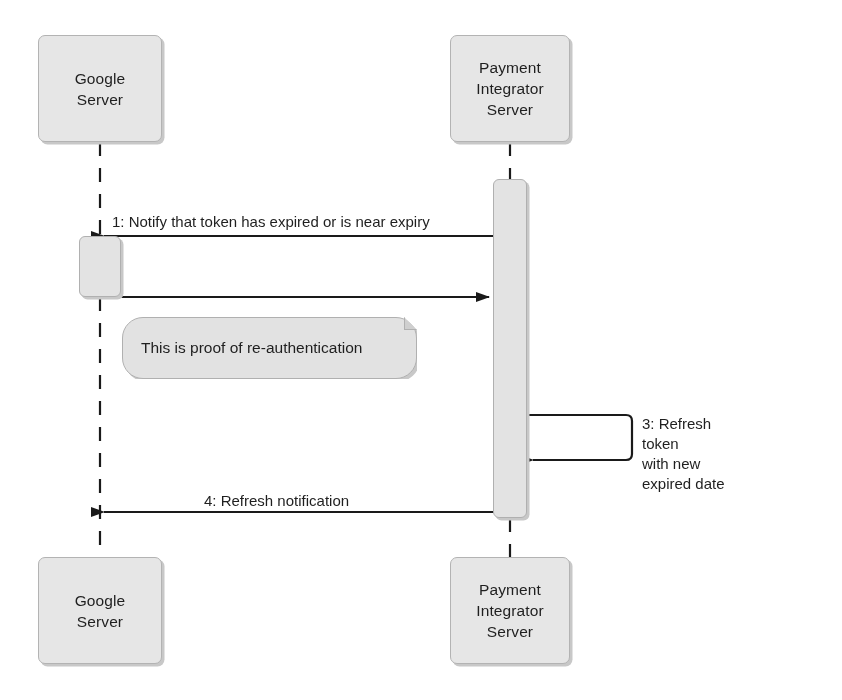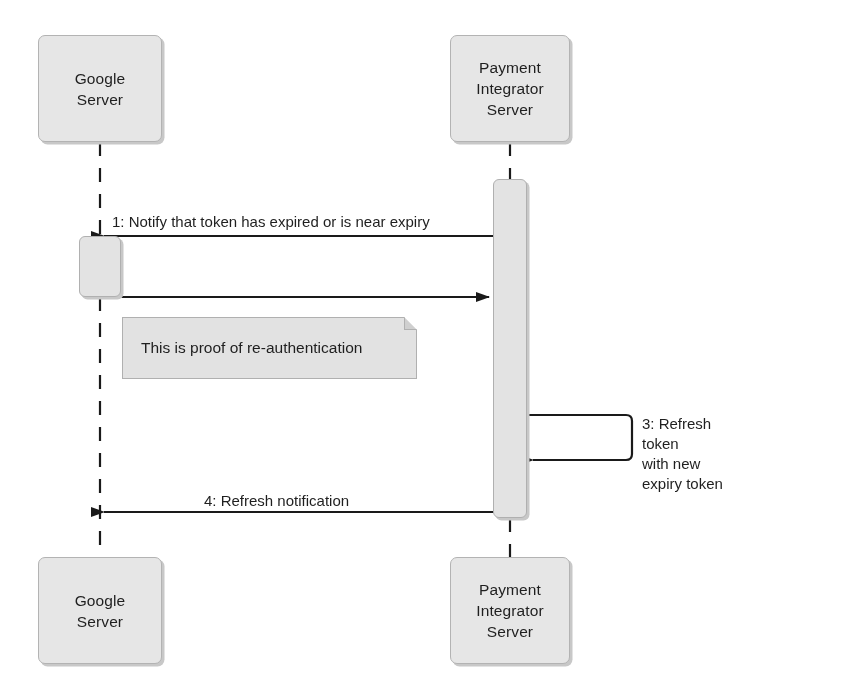--- a/index.html
+++ b/index.html
@@ -152,24 +152,24 @@
   <div class="lifeline-box" style="left:450px; top:557px; width:120px; height:107px;">
     <span class="box-label">Payment
 Integrator
 Server</span>
   </div>
 
   <div class="msg-label" style="left:112px; top:212px;">1: Notify that token has expired or is near expiry</div>
 
 
   <div class="msg-label" style="left:642px; top:414px;">3: Refresh token
-with new expiry token</div>
+with new expired date</div>
 
   <div class="msg-label" style="left:204px; top:491px;">4: Refresh notification</div>
 
-  <div class="note" style="left:122px; top:317px; width:295px; height:62px;">
+  <div class="note" style="left:122px; top:317px; width:295px; height:62px;border-radius:21px;">
     <span>This is proof of re-authentication</span>
   </div>
   <div style="position:absolute; left:122px; top:317px; width:295px; height:62px; pointer-events:none;">
     <div class="note-fold"></div>
   </div>
 
 </div>
 
 </body></html>

